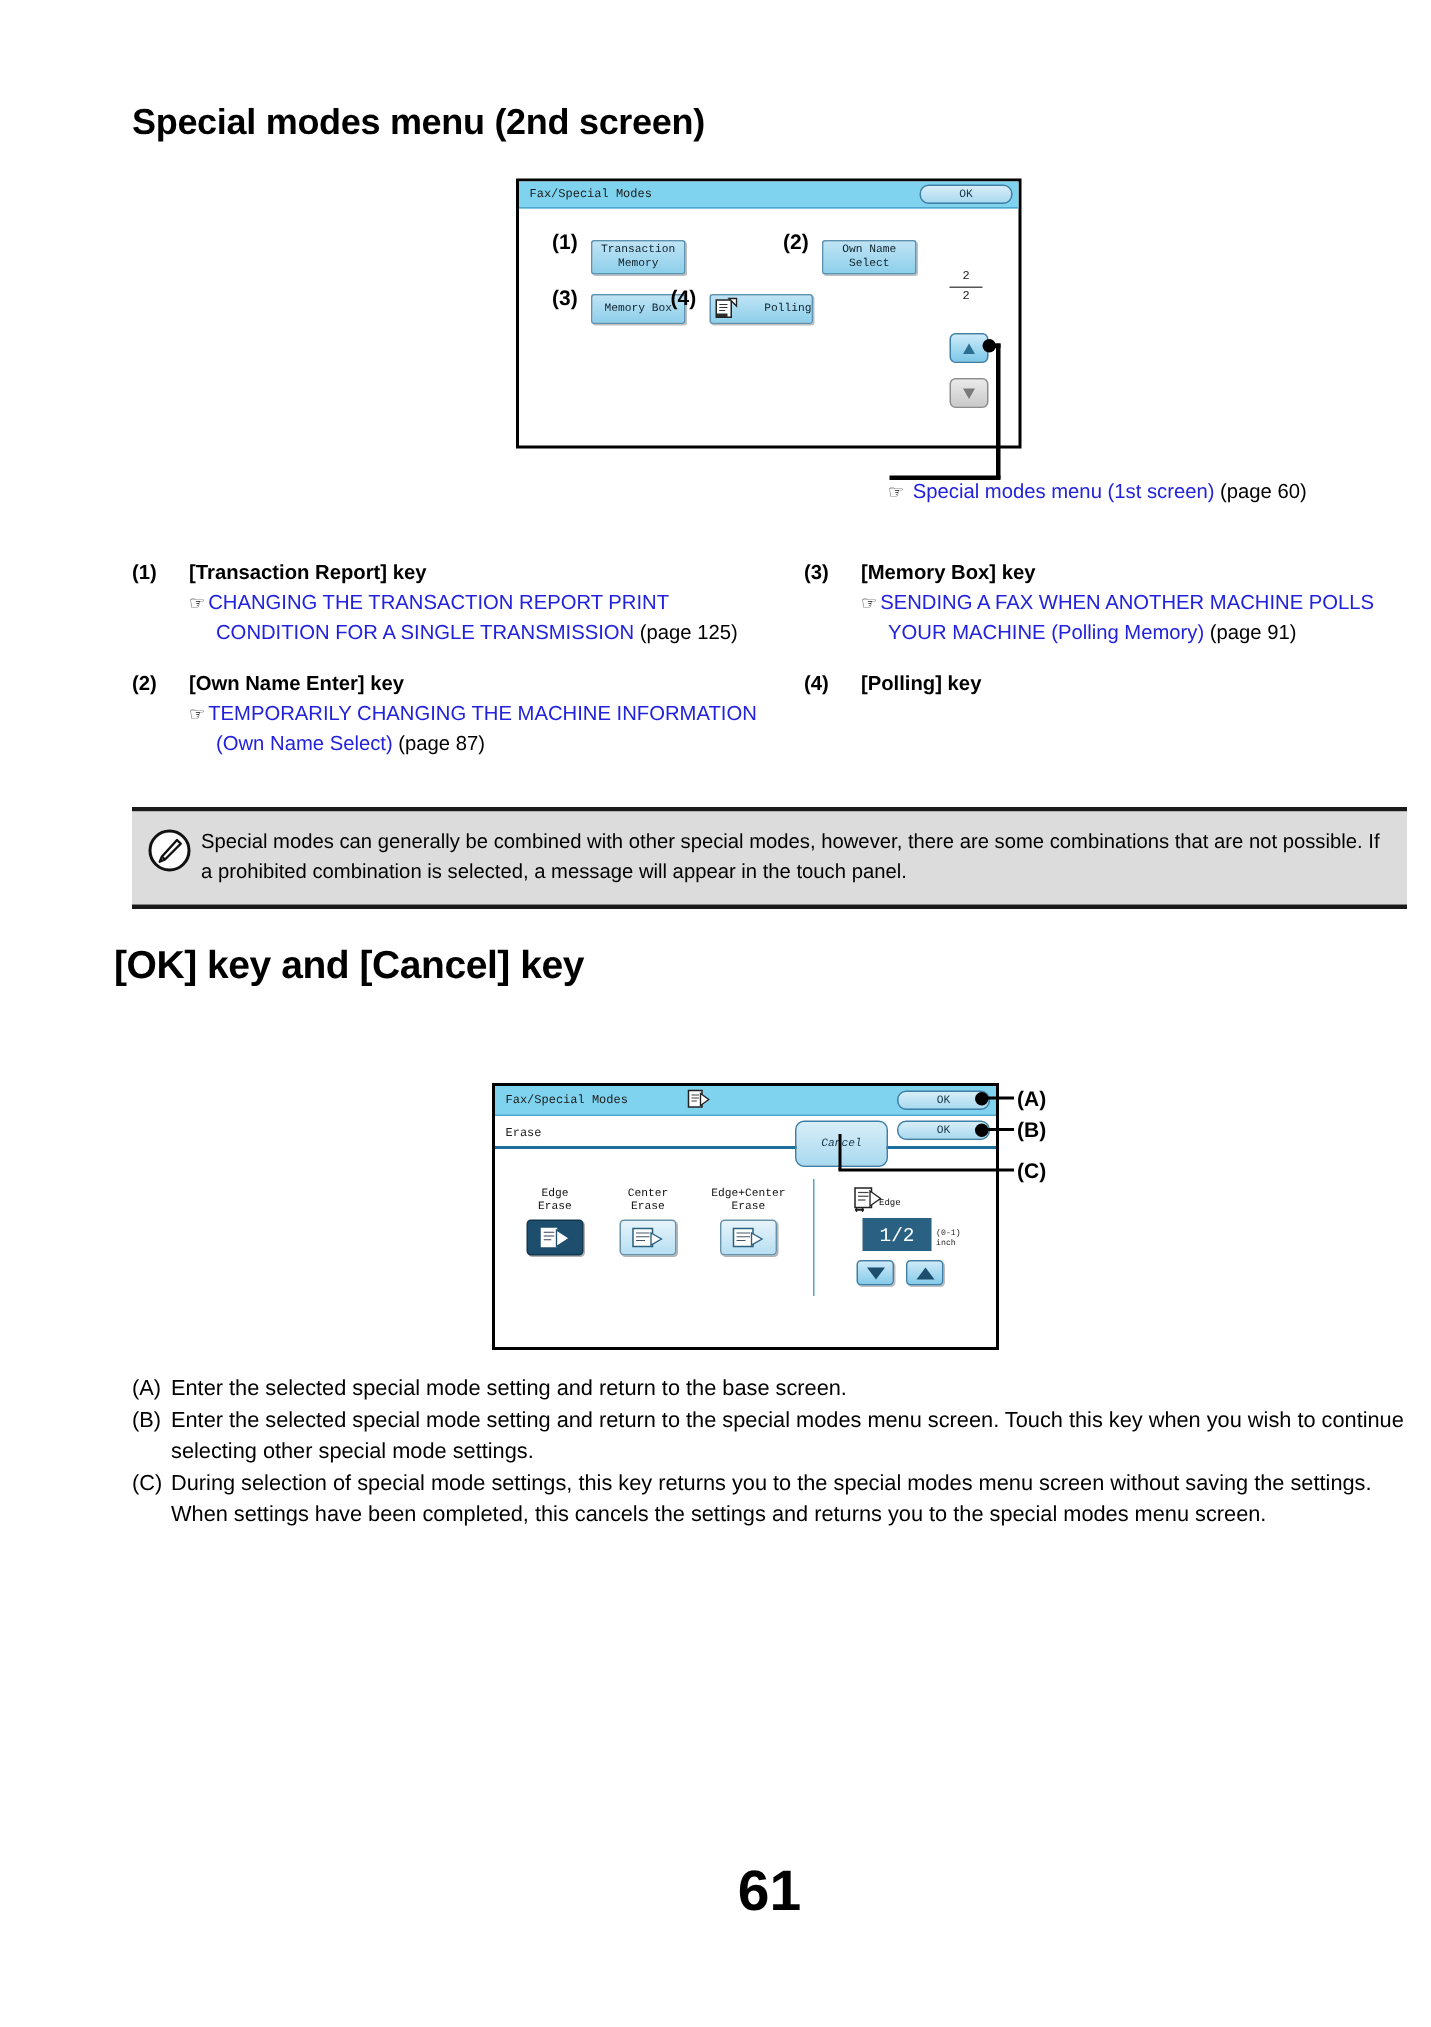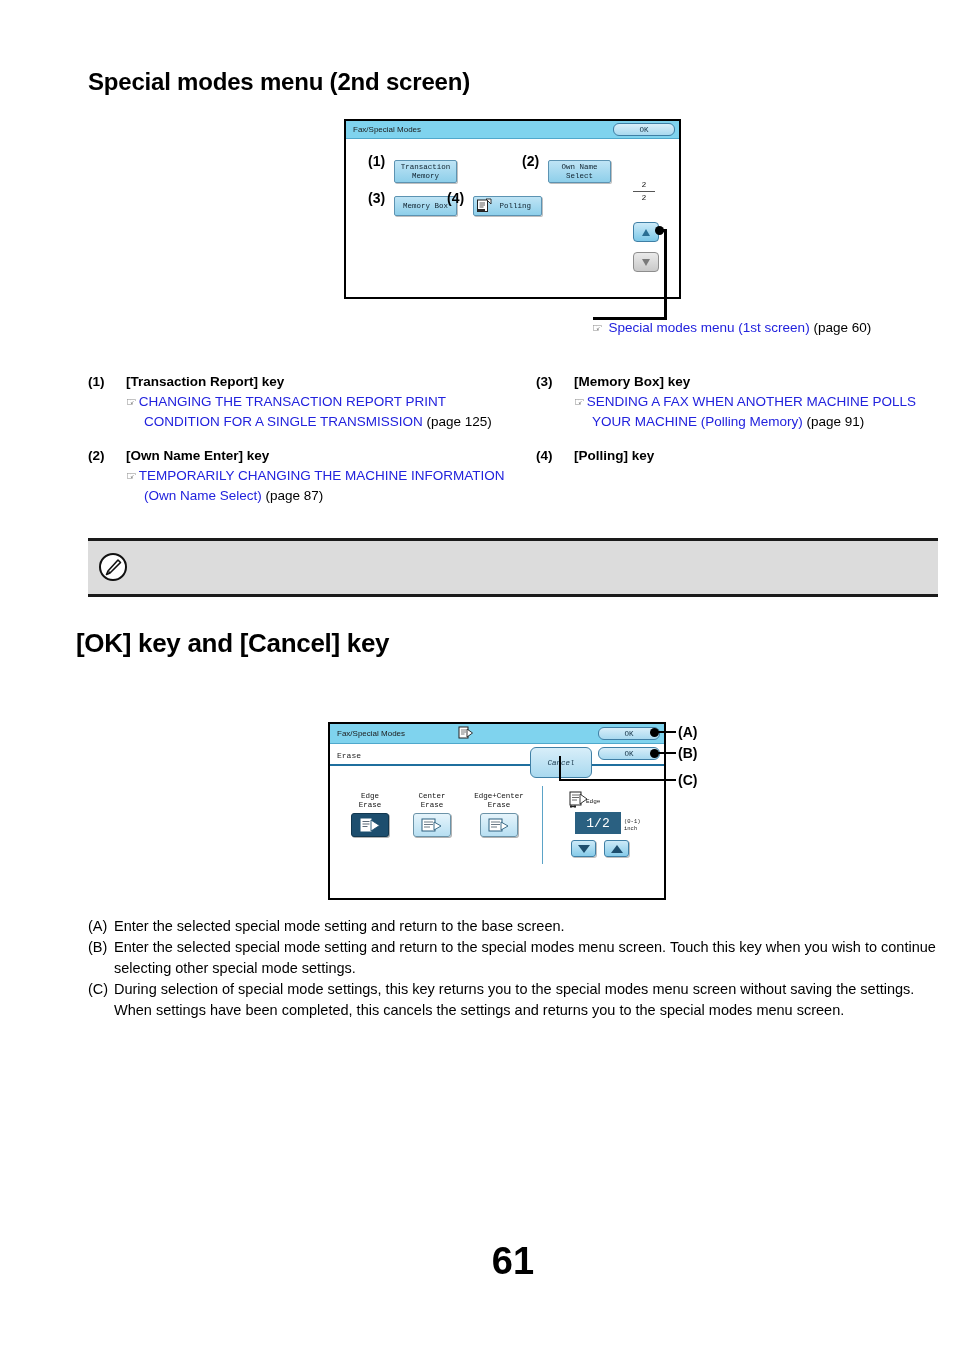--- a/index.html
+++ b/index.html
@@ -59,21 +59,21 @@
   }
   .dev-titlebar {
     background: #7fd3ee;
     border-bottom: 1px solid #4fa8cc;
     height: 17px;
     display: flex;
     align-items: center;
     position: relative;
   }
   .dev-title-text {
-    font-family: Liberation Sans, sans-serif;
+    font-family: Liberation Mono, monospace;
     font-size: 8px;
     color: #1a1a1a;
     margin-left: 7px;
     white-space: nowrap;
   }
   .ok-key {
     position: absolute;
     right: 4px;
     top: 2px;
     width: 62px;
@@ -348,21 +348,21 @@
       <span>Own Name</span>
       <span>Select</span>
     </div>
     <span class="callout-num" style="left:176px; top:32px;">(2)</span>
 
     <div class="mode-key" style="left:48px; top:75px; width:63px; height:20px;">
       <span>Memory Box</span>
     </div>
     <span class="callout-num" style="left:22px; top:69px;">(3)</span>
 
-    <div class="mode-key" style="left:127px; top:75px; width:69px; height:20px; justify-content:flex-end; padding-right:10px;">
+    <div class="mode-key" style="left:127px; top:75px; width:69px; height:20px; justify-content:flex-end; ">
       <span>Polling</span>
     </div>
 
     <span style="position:absolute; left:130px; top:76px; width:17px; height:17px;">
       <svg width="17" height="17" viewBox="0 0 17 17">
         <rect x="1.5" y="3" width="10" height="11.5" fill="#ffffff" stroke="#222" stroke-width="1"></rect>
         <line x1="3.5" y1="6" x2="9" y2="6" stroke="#333" stroke-width="0.8"></line>
         <line x1="3.5" y1="8" x2="9" y2="8" stroke="#333" stroke-width="0.8"></line>
         <line x1="3.5" y1="10" x2="7.5" y2="10" stroke="#333" stroke-width="0.8"></line>
         <path d="M10 2 L15 2 L15 7 Z" fill="#ffffff" stroke="#222" stroke-width="0.9"></path>
@@ -439,20 +439,21 @@
   <div class="note-wrap">
     <div class="note-top-rule"></div>
     <div class="note-body">
       <span class="note-icon">
         <svg width="30" height="30" viewBox="0 0 30 30">
           <circle cx="15" cy="15" r="13" fill="#ffffff" stroke="#111" stroke-width="2"></circle>
           <path d="M20 8 L22.5 10.5 L12 21 L8.5 22.5 L10 19 Z" fill="#ffffff" stroke="#111" stroke-width="1.6" stroke-linejoin="round"></path>
           <line x1="10.5" y1="19.5" x2="12" y2="21" stroke="#111" stroke-width="1.4"></line>
         </svg>
       </span>
+      <span class="note-text">Special modes can generally be combined with other special modes, however, there are some combinations that are not possible. If a prohibited combination is selected, a message will appear in the touch panel.</span>
     </div>
     <div class="note-bot-rule"></div>
   </div>
 
   <h1 class="section-title2">[OK] key and [Cancel] key</h1>
 
   <div class="device" style="left:292px; top:722px; width:338px; height:178px;">
 
     <div class="dev-titlebar" style="height:19px;">
       <span class="dev-title-text">Fax/Special Modes</span>

